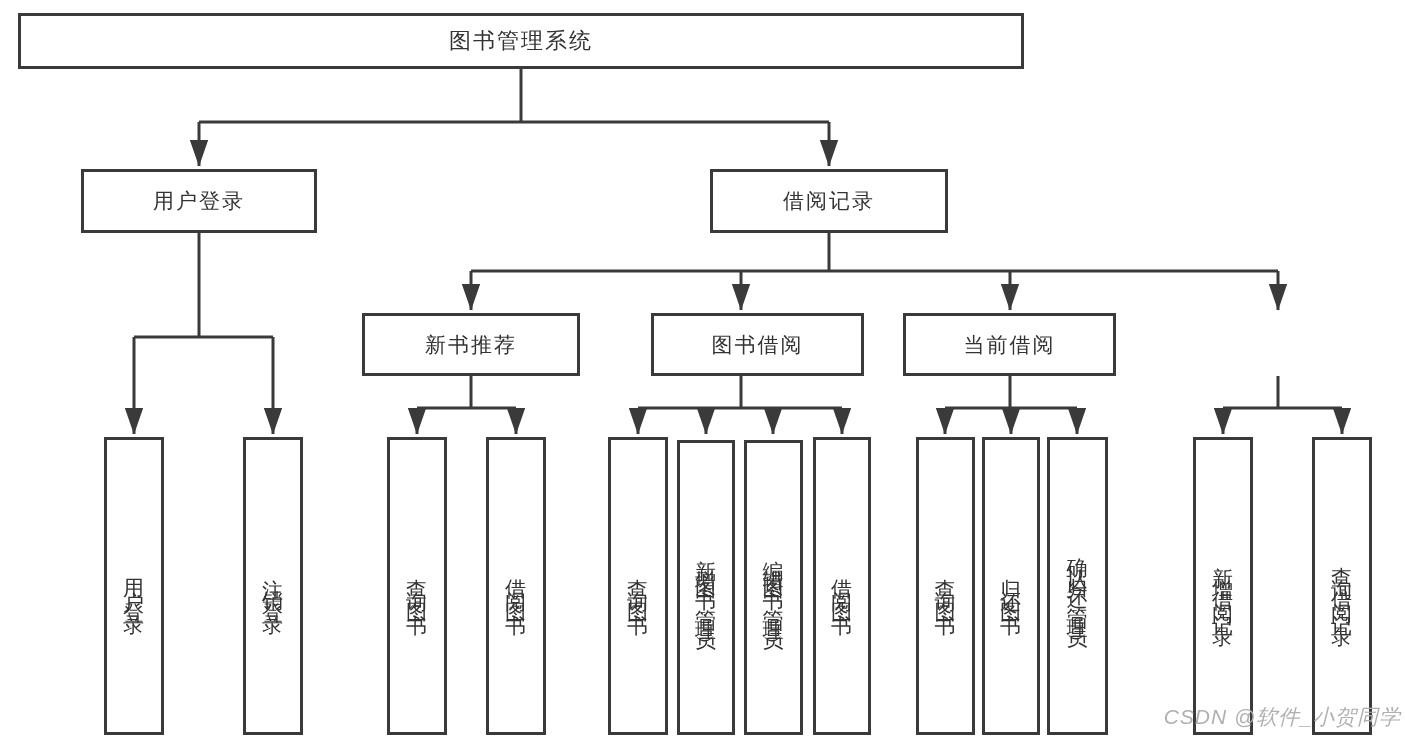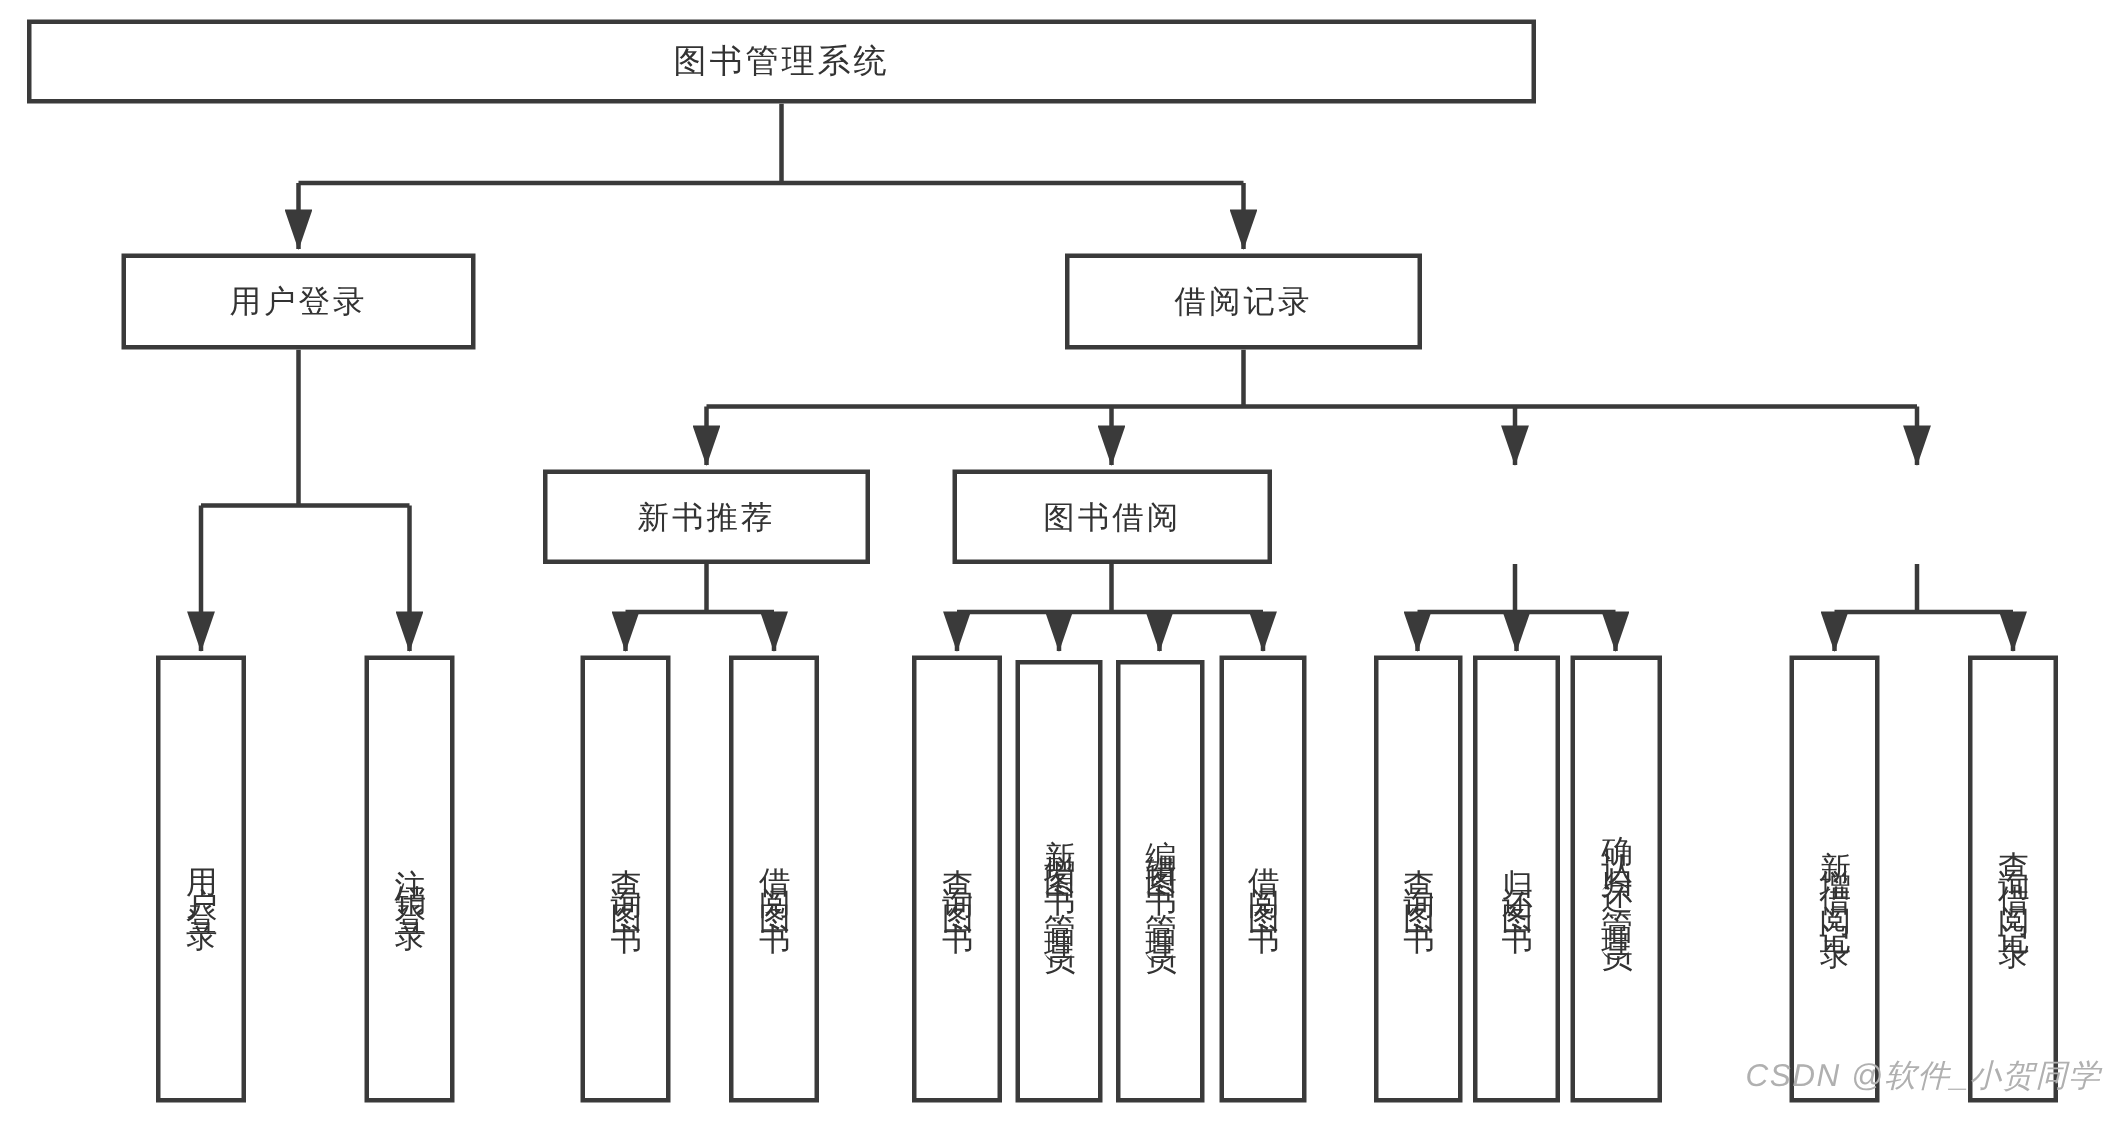--- a/index.html
+++ b/index.html
@@ -80,21 +80,22 @@
       <path d="M1342 408 V434" marker-end="url(#arrow)"></path>
     </g>
   </svg>
 
   <div class="node hbox title" style="left:18px;top:13px;width:1006px;height:56px;">图书管理系统</div>
 
   <div class="node hbox" style="left:81px;top:169px;width:236px;height:64px;">用户登录</div>
   <div class="node hbox" style="left:710px;top:169px;width:238px;height:64px;">借阅记录</div>
 
   <div class="node hbox" style="left:362px;top:313px;width:218px;height:63px;">新书推荐</div>
-  <div class="node hbox" style="left:635px;top:313px;width:213px;height:63px;">图书借阅</div>
+  <div class="node hbox" style="left:651px;top:313px;width:213px;height:63px;">图书借阅</div>
+  <div class="node hbox" style="left:903px;top:313px;width:213px;height:63px;">当前借阅</div>
 
   <div class="node vbox" style="left:104px;top:437px;width:60px;height:298px;">
     <span class="vtext">用户登录</span>
   </div>
   <div class="node vbox" style="left:243px;top:437px;width:60px;height:298px;">
     <span class="vtext">注销登录</span>
   </div>
 
   <div class="node vbox" style="left:387px;top:437px;width:60px;height:298px;">
     <span class="vtext">查询图书</span>

